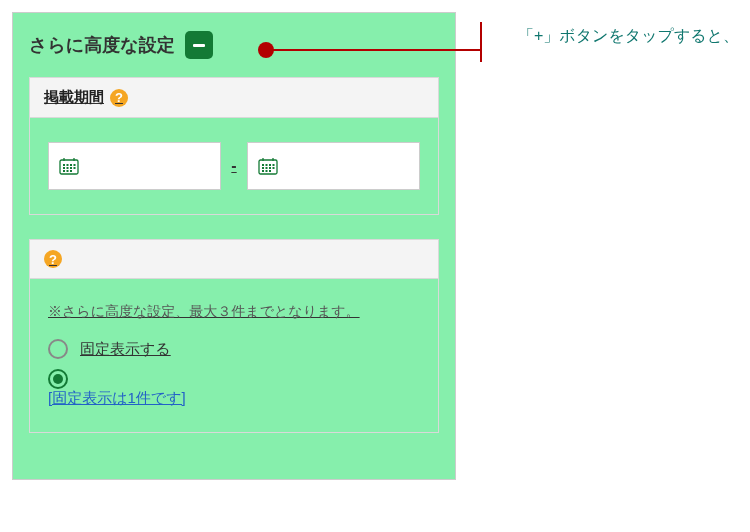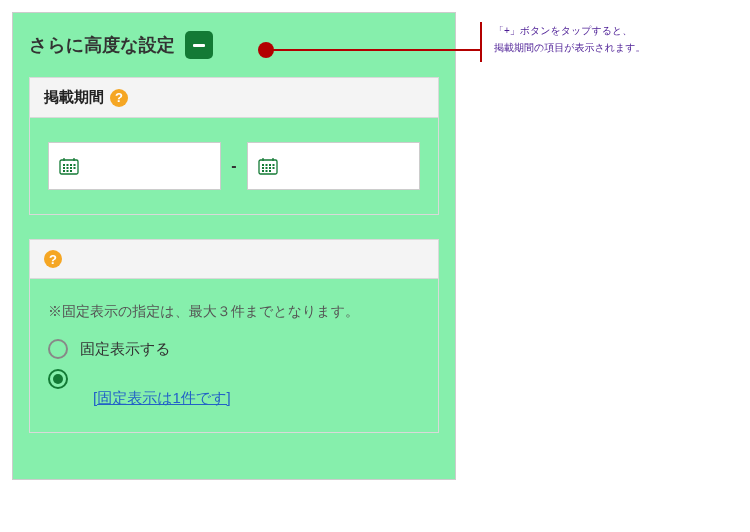--- a/index.html
+++ b/index.html
@@ -50,20 +50,21 @@
   .toggle-btn-inner {
     width: 12px;
     height: 3px;
     background: #fff;
     border-radius: 1px;
   }
 
   .section {
     border: 1px solid #d9d9d9;
     margin-bottom: 24px;
+    text-decoration: underline;
   }
   .section-header {
     background: #f4f4f4;
     border-bottom: 1px solid #d9d9d9;
     padding: 10px 14px;
     display: flex;
     align-items: center;
     gap: 6px;
     font-size: 15px;
     font-weight: bold;
@@ -155,21 +156,20 @@
   .radio-label {
     font-size: 15px;
     color: #333;
   }
 
   .link {
     color: #2361c7;
     text-decoration: underline;
     font-size: 15px;
     cursor: pointer;
-    margin-left: 45px;
   }
 
   
   .callout-dot {
     position: absolute;
     left: 258px;
     top: 42px;
     width: 16px;
     height: 16px;
     border-radius: 50%;
@@ -186,24 +186,24 @@
   .callout-line-v {
     position: absolute;
     left: 480px;
     top: 22px;
     width: 2px;
     height: 40px;
     background: #b30000;
   }
   .callout-text {
     position: absolute;
-    left: 494px;
+    left: 518px;
     top: 22px;
-    font-size: 10px;
-    color: #4c1d95;
+    font-size: 16px;
+    color: #0f766e;
     line-height: 1.7;
   }
 </style>
 </head>
 <body>
 
 <div class="panel">
 
   <div class="panel-title-row">
     <span class="panel-title">さらに高度な設定</span>
@@ -262,35 +262,34 @@
         </div>
       </div>
     </div>
   </div>
 
   <div class="section">
     <div class="section-header">
       <span class="help-badge">?</span>
     </div>
     <div class="section-body">
-      <div class="note">※固定表示の指定は、最大３件までとなります。</div>
+      <div class="note">※さらに高度な設定、最大３件までとなります。</div>
       <div class="radio-list">
         <div class="radio-row">
           <div class="radio"></div>
           <span class="radio-label">固定表示する</span>
         </div>
         <div class="radio-row">
           <div class="radio selected"></div>
         </div>
       </div>
       <span class="link">[固定表示は1件です]</span>
     </div>
   </div>
 
 </div>
 
 <div class="callout-dot"></div>
 <div class="callout-line-h"></div>
 <div class="callout-line-v"></div>
 <div class="callout-text">
   <div>「+」ボタンをタップすると、</div>
-  <div>掲載期間の項目が表示されます。</div>
 </div>
 
 </body></html>

